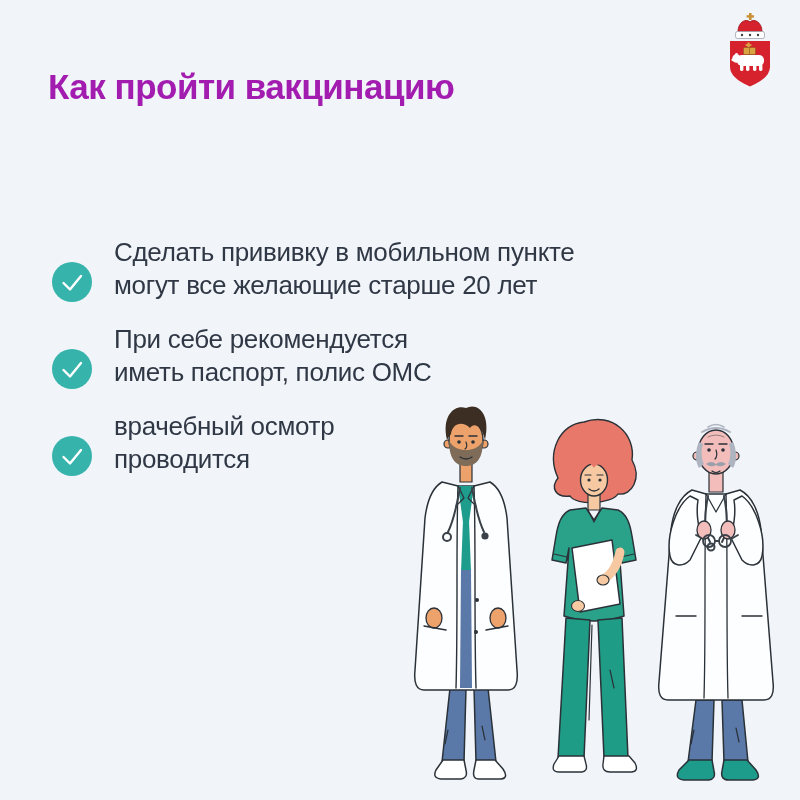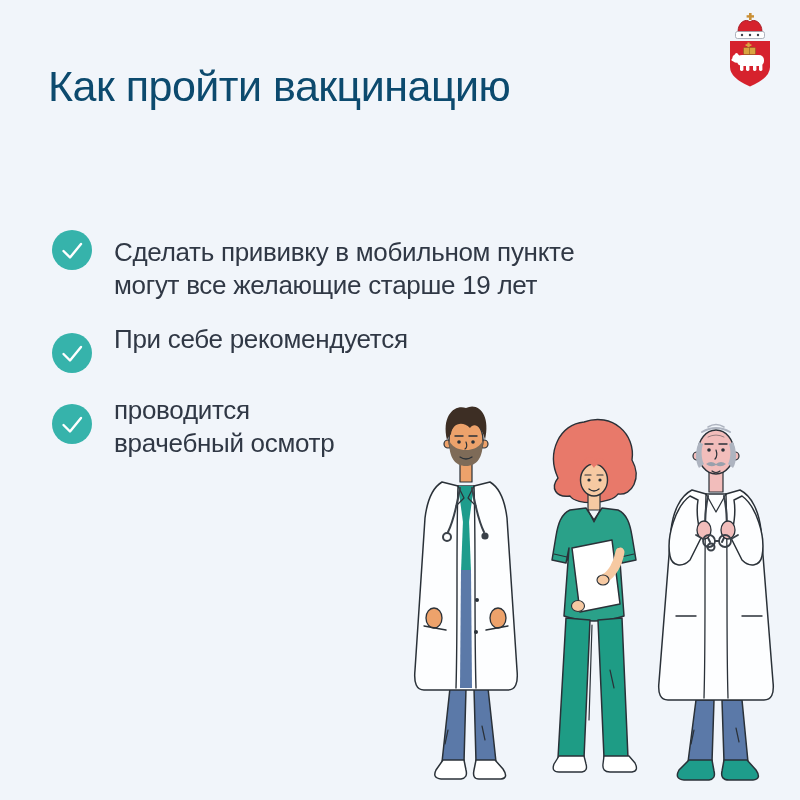--- a/index.html
+++ b/index.html
@@ -4,25 +4,25 @@
 <style>
   html,body{margin:0;padding:0;}
   body{
     width:800px;height:800px;position:relative;overflow:hidden;
     background:#F1F5FA;
     font-family:"Liberation Sans", sans-serif;
   }
   .emblem{position:absolute;top:12px;right:22px;width:56px;height:76px;}
   .title{
     position:absolute;left:48px;top:62px;
-    font-size:43px;font-weight:400;line-height:49px;letter-spacing:-0.5px;
-    color:#0c4a6e;
+    font-size:35px;font-weight:700;line-height:49px;letter-spacing:-0.5px;
+    color:#a21caf;
   }
   .checklist{position:absolute;left:52px;top:236px;width:620px;}
-  .check-item{display:flex;align-items:flex-start;margin-bottom:21px;}
+  .check-item{display:flex;align-items:flex-end;margin-bottom:21px;}
   .check-circle{width:40px;height:40px;flex:0 0 40px;margin-right:22px;}
   .check-item:nth-child(1) .check-circle{margin-top:-6px;}
   .check-item:nth-child(2) .check-circle{margin-top:10px;}
   .check-item:nth-child(3) .check-circle{margin-top:10px;}
   .check-text{
     font-size:26px;line-height:33px;letter-spacing:-0.3px;color:#303845;
   }
   .illustration{position:absolute;right:2px;bottom:10px;width:400px;height:390px;}
 </style>
 </head>
@@ -75,46 +75,47 @@
 
   <div class="check-item">
     <span class="check-circle">
       <svg width="40" height="40" viewBox="0 0 40 40">
         <circle cx="20" cy="20" r="20" fill="#36B3AB"></circle>
         <path d="M11.5 21 L18 27.5 L29 14" fill="none" stroke="#FFFFFF" stroke-width="2.4" stroke-linecap="round" stroke-linejoin="round"></path>
       </svg>
     </span>
     <div class="check-text">
       <div>Сделать прививку в мобильном пункте</div>
-      <div>могут все желающие старше 19 лет</div>
+      <div>могут все желающие старше 20 лет</div>
     </div>
   </div>
 
   <div class="check-item">
     <span class="check-circle">
       <svg width="40" height="40" viewBox="0 0 40 40">
         <circle cx="20" cy="20" r="20" fill="#36B3AB"></circle>
         <path d="M11.5 21 L18 27.5 L29 14" fill="none" stroke="#FFFFFF" stroke-width="2.4" stroke-linecap="round" stroke-linejoin="round"></path>
       </svg>
     </span>
     <div class="check-text">
       <div>При себе рекомендуется</div>
+      <div>иметь паспорт, полис ОМС</div>
     </div>
   </div>
 
   <div class="check-item">
     <span class="check-circle">
       <svg width="40" height="40" viewBox="0 0 40 40">
         <circle cx="20" cy="20" r="20" fill="#36B3AB"></circle>
         <path d="M11.5 21 L18 27.5 L29 14" fill="none" stroke="#FFFFFF" stroke-width="2.4" stroke-linecap="round" stroke-linejoin="round"></path>
       </svg>
     </span>
     <div class="check-text">
+      <div>врачебный осмотр</div>
       <div>проводится</div>
-      <div>врачебный осмотр</div>
     </div>
   </div>
 
 </div>
 
 <div class="illustration">
 <svg width="400" height="390" viewBox="0 0 400 390" stroke-linecap="round" stroke-linejoin="round">
 
   <g>
 

